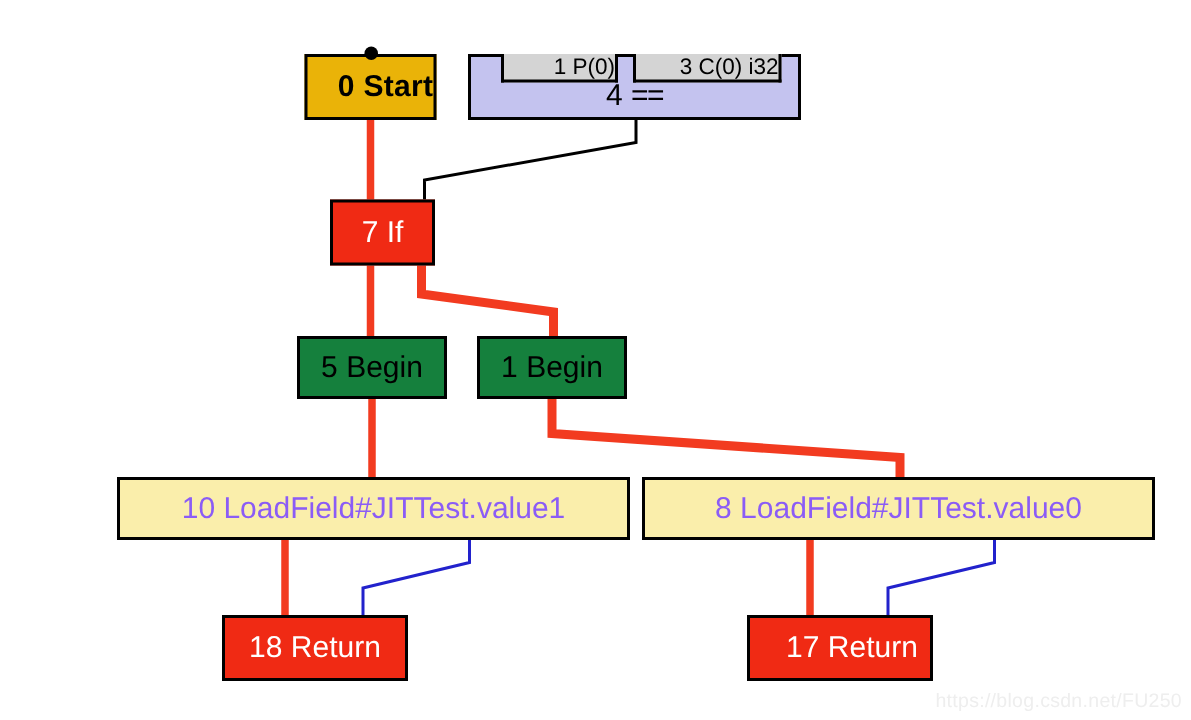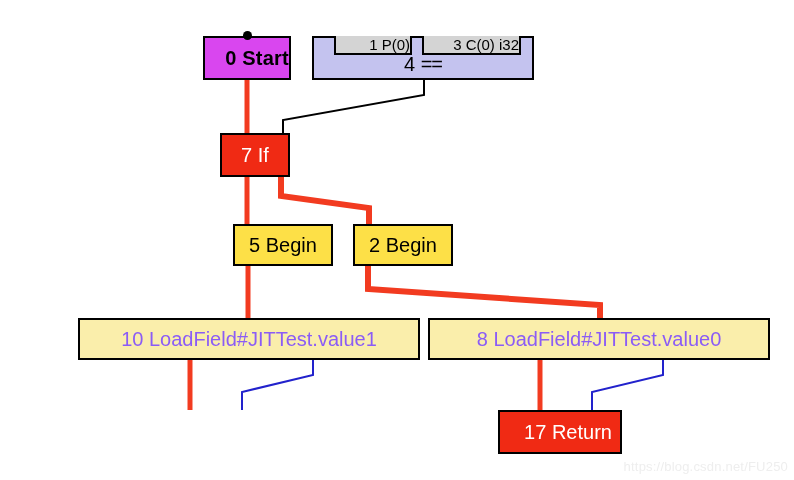--- a/index.html
+++ b/index.html
@@ -32,21 +32,21 @@
     white-space: nowrap;
     z-index: 5;
   }
   .node-label {
     display: block;
     line-height: 1;
   }
 
   
   .n-start {
-    background: #d946ef;
+    background: #eab308;
     padding-left: 20px;
   }
   .n-start .node-label {
     font-size: 20px;
     font-weight: bold;
     color: #000000;
     letter-spacing: 0.2px;
   }
   .start-dot {
     position: absolute;
@@ -103,22 +103,21 @@
   .n-if {
     background: #f02a14;
   }
   .n-if .node-label {
     font-size: 20px;
     color: #ffffff;
   }
 
   
   .n-begin {
-    background: #fde047;
-    margin-left: 35px;
+    background: #15803d;
   }
   .n-begin .node-label {
     font-size: 20px;
     color: #000000;
   }
 
   
   .n-load {
     background: #faeeab;
   }
@@ -196,28 +195,31 @@
   </div>
 
   <div class="node n-if" style="left:220px; top:133px; width:70px; height:44px;">
     <span class="node-label">7 If</span>
   </div>
 
   <div class="node n-begin" style="left:198px; top:224px; width:100px; height:42px;">
     <span class="node-label">5 Begin</span>
   </div>
   <div class="node n-begin" style="left:318px; top:224px; width:100px; height:42px;">
-    <span class="node-label">2 Begin</span>
+    <span class="node-label">1 Begin</span>
   </div>
 
   <div class="node n-load" style="left:78px; top:318px; width:342px; height:42px;">
     <span class="node-label">10 LoadField#JITTest.value1</span>
   </div>
   <div class="node n-load" style="left:428px; top:318px; width:342px; height:42px;">
     <span class="node-label">8 LoadField#JITTest.value0</span>
   </div>
 
+  <div class="node n-return" style="left:148px; top:410px; width:124px; height:44px;">
+    <span class="node-label">18 Return</span>
+  </div>
   <div class="node n-return" style="left:498px; top:410px; width:124px; height:44px;padding-left:16px;">
     <span class="node-label">17 Return</span>
   </div>
 
   <div class="watermark">https://blog.csdn.net/FU250</div>
 </div>
 
 </body></html>

